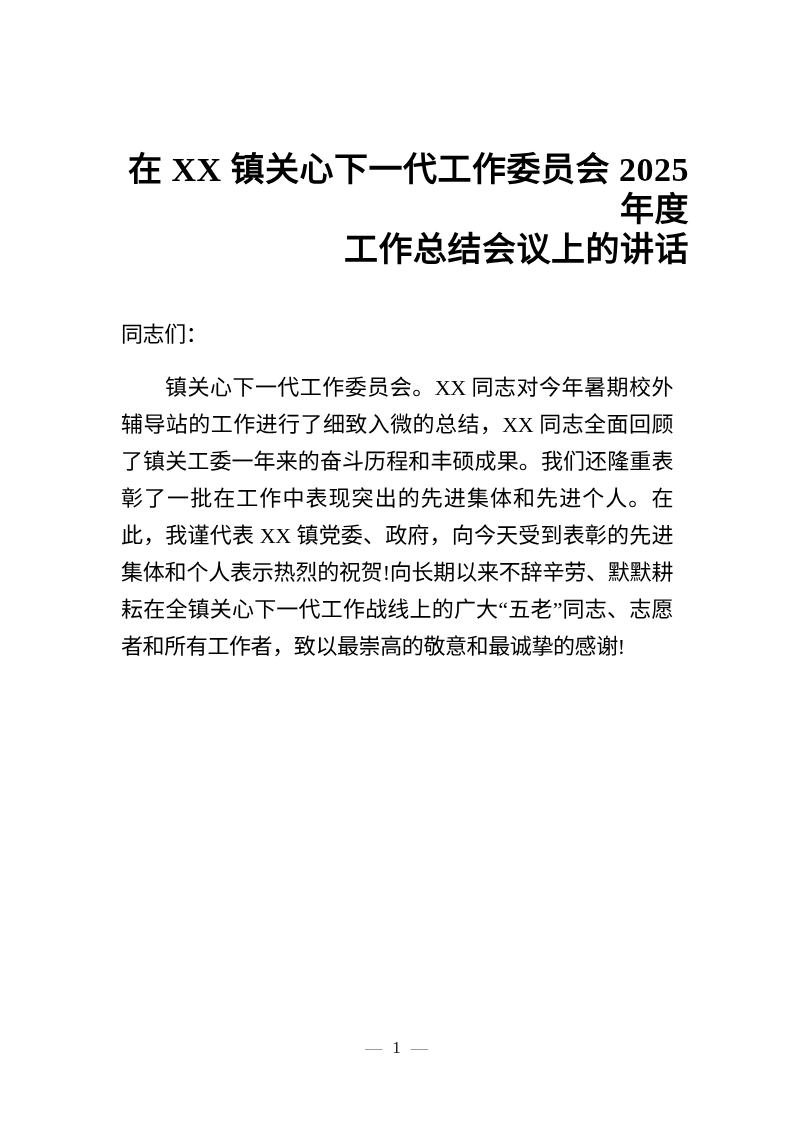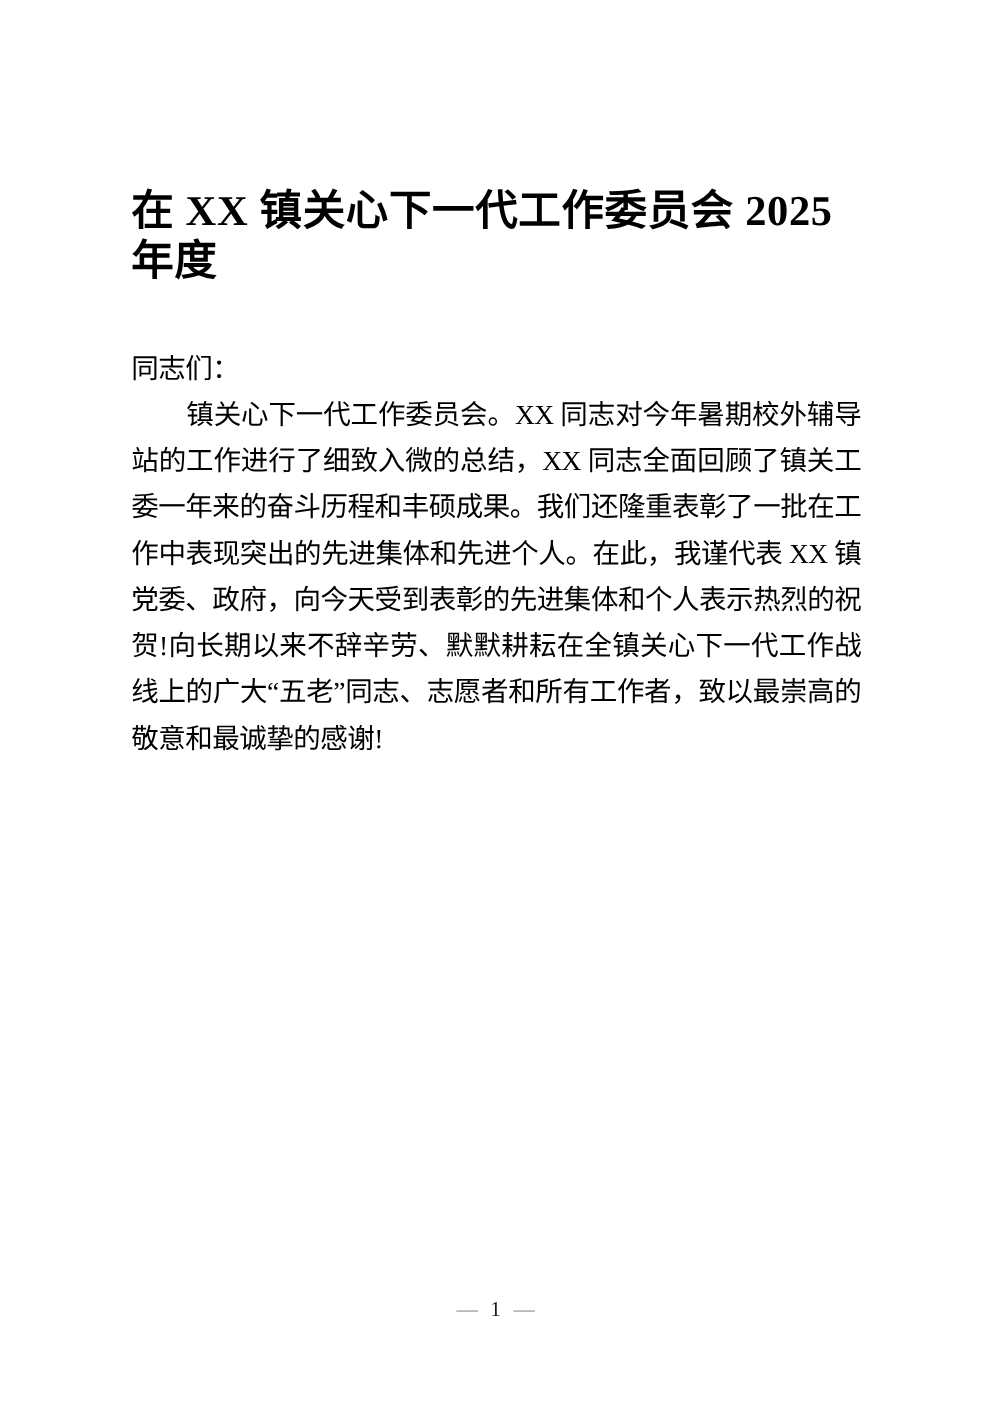--- a/index.html
+++ b/index.html
@@ -14,31 +14,31 @@
     margin: 0 auto;
     background: #ffffff;
     box-sizing: border-box;
     padding: 150px 104px 0 105px;
     overflow: hidden;
     font-family: "Liberation Serif", "DejaVu Serif", serif;
     color: #000000;
   }
   .title {
     margin: 0 0 46px 0;
-    text-align: left;
+    text-align: right;
     font-size: 34px;
     font-weight: bold;
     line-height: 40px;
     letter-spacing: 0.5px;
   }
   .title-line {
     display: block;
   }
   .doc-body p.para {
-    margin: 0;
+    margin: 16px;
     font-size: 22px;
     line-height: 37px;
     letter-spacing: -0.4px;
     text-align: justify;
     text-justify: inter-character;
     text-indent: 2em;
   }
   .doc-body p.para.no-indent {
     text-indent: 0;
   }
@@ -60,20 +60,21 @@
     color: #1a1a1a;
   }
 </style>
 </head>
 <body>
 
 <div class="page">
 
   <h1 class="title">
     <span class="title-line">在 XX 镇关心下一代工作委员会 2025 年度</span>
+    <span class="title-line">工作总结会议上的讲话</span>
   </h1>
 
   <div class="doc-body">
     <p class="para no-indent">同志们：</p>
     <p class="para">镇关心下一代工作委员会。XX 同志对今年暑期校外辅导站的工作进行了细致入微的总结，XX 同志全面回顾了镇关工委一年来的奋斗历程和丰硕成果。我们还隆重表彰了一批在工作中表现突出的先进集体和先进个人。在此，我谨代表 XX 镇党委、政府，向今天受到表彰的先进集体和个人表示热烈的祝贺!向长期以来不辞辛劳、默默耕耘在全镇关心下一代工作战线上的广大“五老”同志、志愿者和所有工作者，致以最崇高的敬意和最诚挚的感谢!</p>
   </div>
 
   <div class="footer">
     <span class="dash">—</span><span class="num">1</span><span class="dash">—</span>
   </div>

